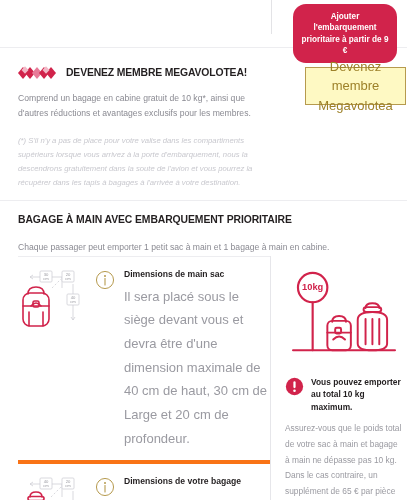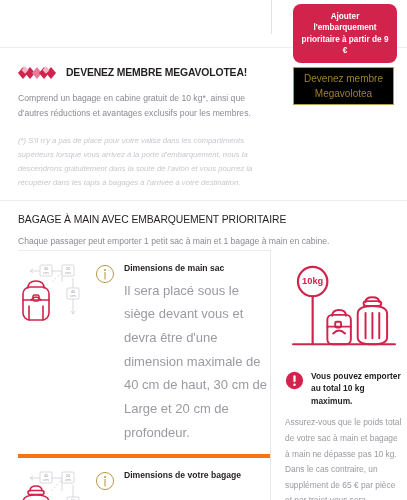--- a/index.html
+++ b/index.html
@@ -23,21 +23,21 @@
     position: absolute;
     left: 271px; top: 0; width: 1px; height: 34px;
     background: #e3e3e6;
   }
   .btn-primary {
     margin-right: 10px; margin-top: 4px;
     width: 104px;
     background: #d1234b;
     color: #ffffff;
     border: none;
-    border-radius: 8px;
+    border-radius: 13px;
     padding: 7px 6px;
     font-size: 8.2px;
     font-weight: bold;
     line-height: 1.38;
     text-align: center;
     cursor: pointer;
   }
 
   .hr {
     height: 1px;
@@ -73,40 +73,40 @@
   .member-note {
     width: 250px;
     margin-top: 12px;
     font-size: 7.7px;
     font-style: italic;
     line-height: 1.82;
     color: #c8c8ce;
   }
   .btn-ghost {
     position: absolute;
-    right: 13px; top: 19px;
+    right: 1px; top: 19px;
     width: 101px; height: 38px;
-    background: #000000;
+    background: #fef9c3;
     border: 1px solid #b69a4e;
     color: #9d8129;
-    font-size: 10px;
+    font-size: 13px;
     line-height: 1.5;
     text-align: center;
     display: flex; align-items: center; justify-content: center;
     cursor: pointer;
   }
 
   
   .section { padding: 13px 12px 0 18px; }
   .section-title {
     font-size: 10.4px;
-    font-weight: normal;
+    font-weight: bold;
     letter-spacing: -0.1px;
     color: #231f20;
-    margin-bottom: 11px;
+    margin-bottom: 17px;
   }
   .section-sub {
     font-size: 8.6px;
     color: #8a8a92;
     margin-bottom: 4px;
   }
 
   .cols { display: flex; }
   .col-left { width: 252px; flex: none; }
   .col-right {

